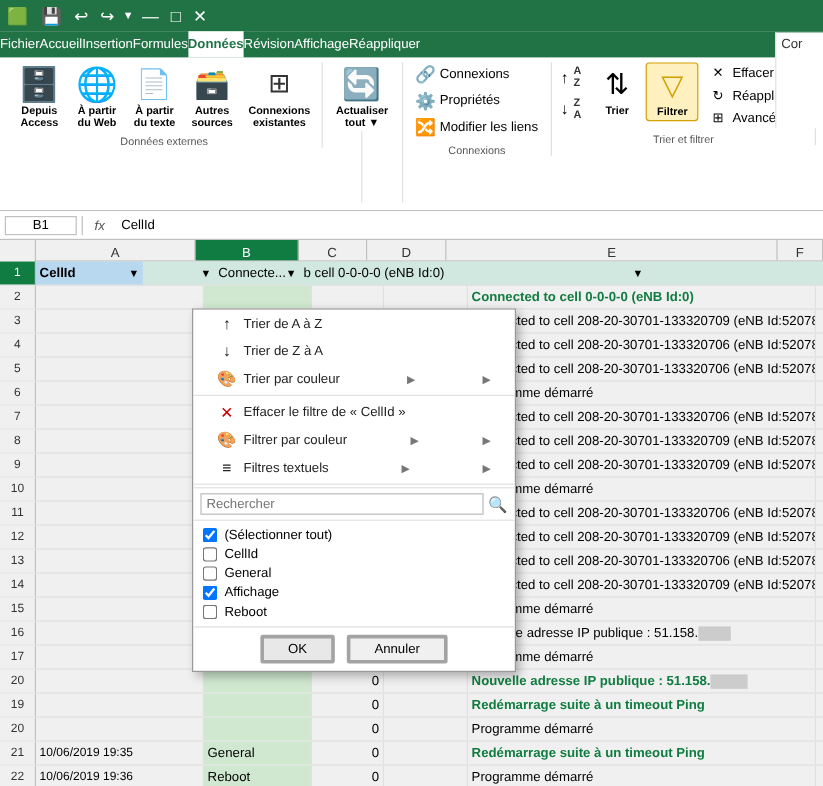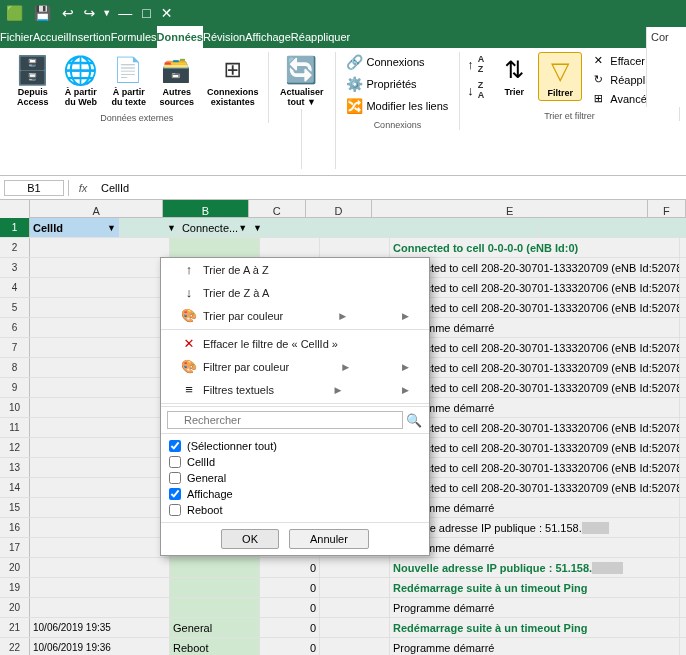--- a/index.html
+++ b/index.html
@@ -60,21 +60,21 @@
     .dd-menu-item .m-icon { font-size: 13px; width: 16px; text-align: center; }
 
     .dd-search { padding: 4px 6px; display: flex; align-items: center; gap: 4px; border-top: 1px solid #e0e0e0; border-bottom: 1px solid #e0e0e0; }
     .dd-search input { flex: 1; border: 1px solid #bbb; padding: 2px 4px; font-size: 11px; outline: none; }
 
     .dd-checklist { padding: 4px 8px; max-height: 130px; overflow-y: auto; }
     .dd-check-item { display: flex; align-items: center; gap: 6px; padding: 2px 0; font-size: 11px; cursor: pointer; }
     .dd-check-item input[type=checkbox] { width: 12px; height: 12px; cursor: pointer; }
 
     .dd-buttons { display: flex; justify-content: center; gap: 10px; padding: 6px 8px; border-top: 1px solid #e0e0e0; }
-    .dd-btn { padding: 3px 20px; border: 1px solid #a3a3a3; background: #f0f0f0; cursor: pointer; font-size: 11px; border-radius: 2px; }
+    .dd-btn { padding: 3px 20px; border: 3px solid #a3a3a3; background: #f0f0f0; cursor: pointer; font-size: 11px; border-radius: 2px; }
     .dd-btn.primary { background: #e8e8e8; }
     .qat-btn { color: #fff; font-size: 14px; cursor: pointer; padding: 1px 3px; border-radius: 2px; }
     .qat-dropdown { color: #fff; font-size: 9px; cursor: pointer; }
 
     .row-1-num { background: #107C41 !important; color: #fff !important; }
   </style>
 </head>
 <body>
 
 <div style="background:#217346; height:26px; display:flex; align-items:center; padding:0 6px; gap:4px;">
@@ -228,20 +228,21 @@
     </div>
     <div class="cell cell-c" style="display:flex; align-items:center; justify-content:space-between;">
       <span></span>
         <span style="font-size:9px;">▼</span>
     </div>
     <div class="cell cell-d" style="font-size:10px; display:flex; align-items:center; justify-content:center;">
       <span>Connecte...</span>
         <span style="font-size:9px;">▼</span>
     </div>
     <div class="cell" style="width:290px; font-size:10px; display:flex; align-items:center; justify-content:space-between;">
+      <span>b cell 0-0-0-0 (eNB Id:0)</span>
         <span style="font-size:9px;">▼</span>
     </div>
   </div>
 
   <div class="rows-area">
     <div class="row">
       <div class="row-num">2</div>
       <div class="cell cell-a"></div>
       <div class="cell cell-b"></div>
       <div class="cell cell-c"></div>
@@ -437,21 +438,21 @@
       <span style="margin-left:auto; font-size:9px; color:#777;">▶</span>
     </div>
     <div class="dd-menu-item has-arrow">
       <span class="m-icon">≡</span>
       <span>Filtres textuels</span>
       <span style="margin-left:auto; font-size:9px; color:#777;">▶</span>
     </div>
     <div class="dd-separator"></div>
 
     <div class="dd-search">
-      <input type="text" placeholder="Rechercher" style="flex: 1 1 0%; border: 1px solid rgb(187, 187, 187); padding: 2px 16px; font-size: 11px; outline: none;">
+      <input type="text" placeholder="Rechercher" style="flex: 1 1 0%; border: 1px solid rgb(187, 187, 187); padding: 2px 4px; font-size: 11px; outline: none;">
       <span style="font-size:13px; color:#666;">🔍</span>
     </div>
 
     <div class="dd-checklist">
       <div class="dd-check-item">
         <input type="checkbox" checked="" style="cursor: pointer;">
         <span>(Sélectionner tout)</span>
       </div>
       <div class="dd-check-item">
         <input type="checkbox" style="cursor: pointer;">

